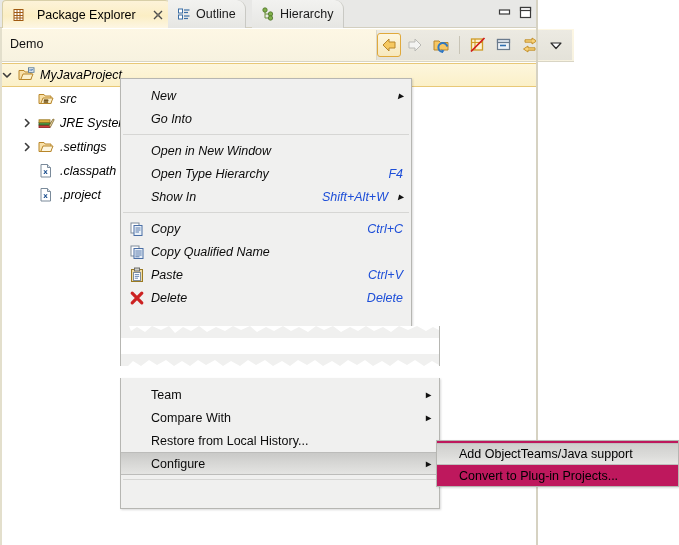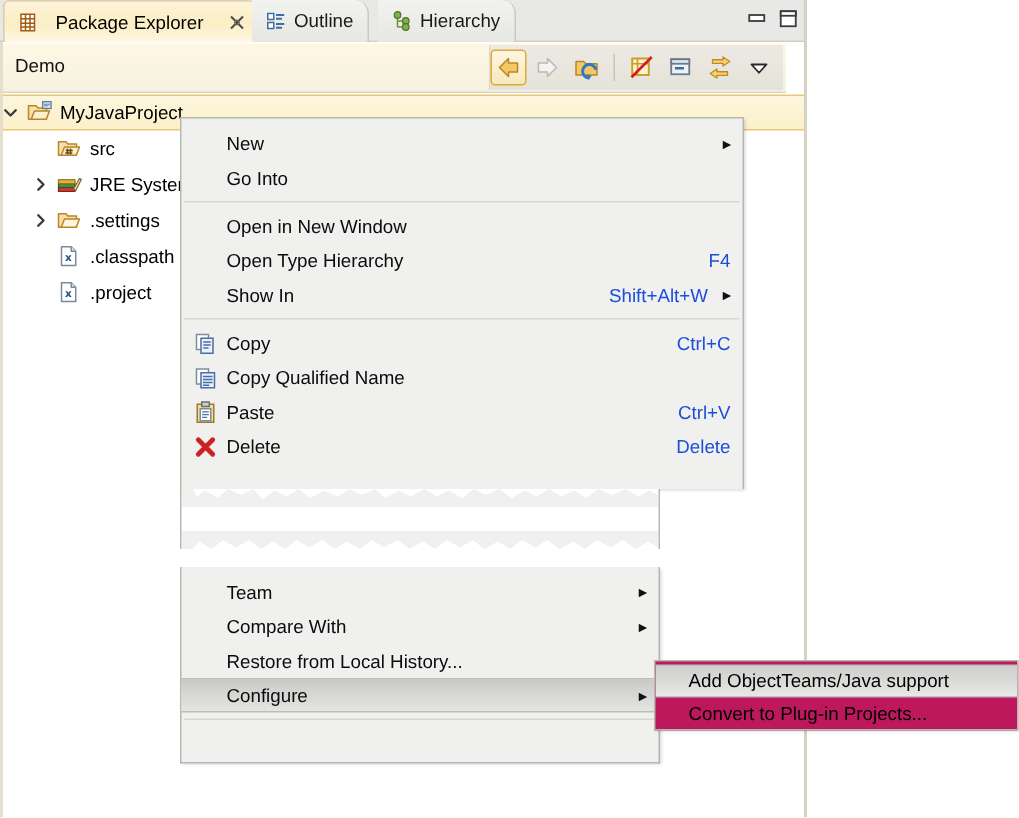--- a/index.html
+++ b/index.html
@@ -87,21 +87,21 @@
     display: flex;
     gap: 8px;
     align-items: center;
   }
   .win-btn { width: 13px; height: 13px; position: relative; }
 
   
   .toolrow {
     position: absolute;
     left: 2px; top: 29px;
-    width: 522px; height: 33px;
+    width: 572px; height: 33px;
     background: linear-gradient(to bottom, #fdf7e4 0%, #f7f2e0 100%);
     border-bottom: 1px solid #d9d5c4;
     box-sizing: border-box;
   }
   .breadcrumb {
     position: absolute;
     left: 8px; top: 8px;
     font-size: 12.5px;
     color: #111;
   }
@@ -151,36 +151,37 @@
     background: linear-gradient(to bottom, #fdf6dd 0%, #fbf0c8 100%);
     border-top: 1px solid #e8c877;
     border-bottom: 1px solid #e8c877;
   }
   .twisty {
     width: 16px; text-align: center;
     color: #4a4a4a; font-size: 10px;
     flex: 0 0 16px;
   }
   .tree-icon { width: 18px; height: 16px; position: relative; flex: 0 0 18px; margin-right: 3px;}
-  .tree-label { padding-left: 1px; }
+  .tree-label { padding-left: 1px; font-style: italic; }
 
   
   .menu {
     position: absolute;
     background: #f0f0ef;
     border: 1px solid #b6b6b2;
     box-sizing: border-box;
     font-size: 12.5px;
     color: #0b0b0b;
     box-shadow: 1px 1px 2px rgba(0,0,0,0.15);
   }
   .menu-top {
     left: 120px; top: 78px;
-    width: 376px; height: 248px;
+    width: 292px; height: 248px;
     border-bottom: none;
+    font-style: italic;
   }
   .menu-bot {
     left: 120px; top: 378px;
     width: 320px; height: 131px;
     border-top: none;
   }
   .mi {
     position: relative;
     height: 23px;
     display: flex;

